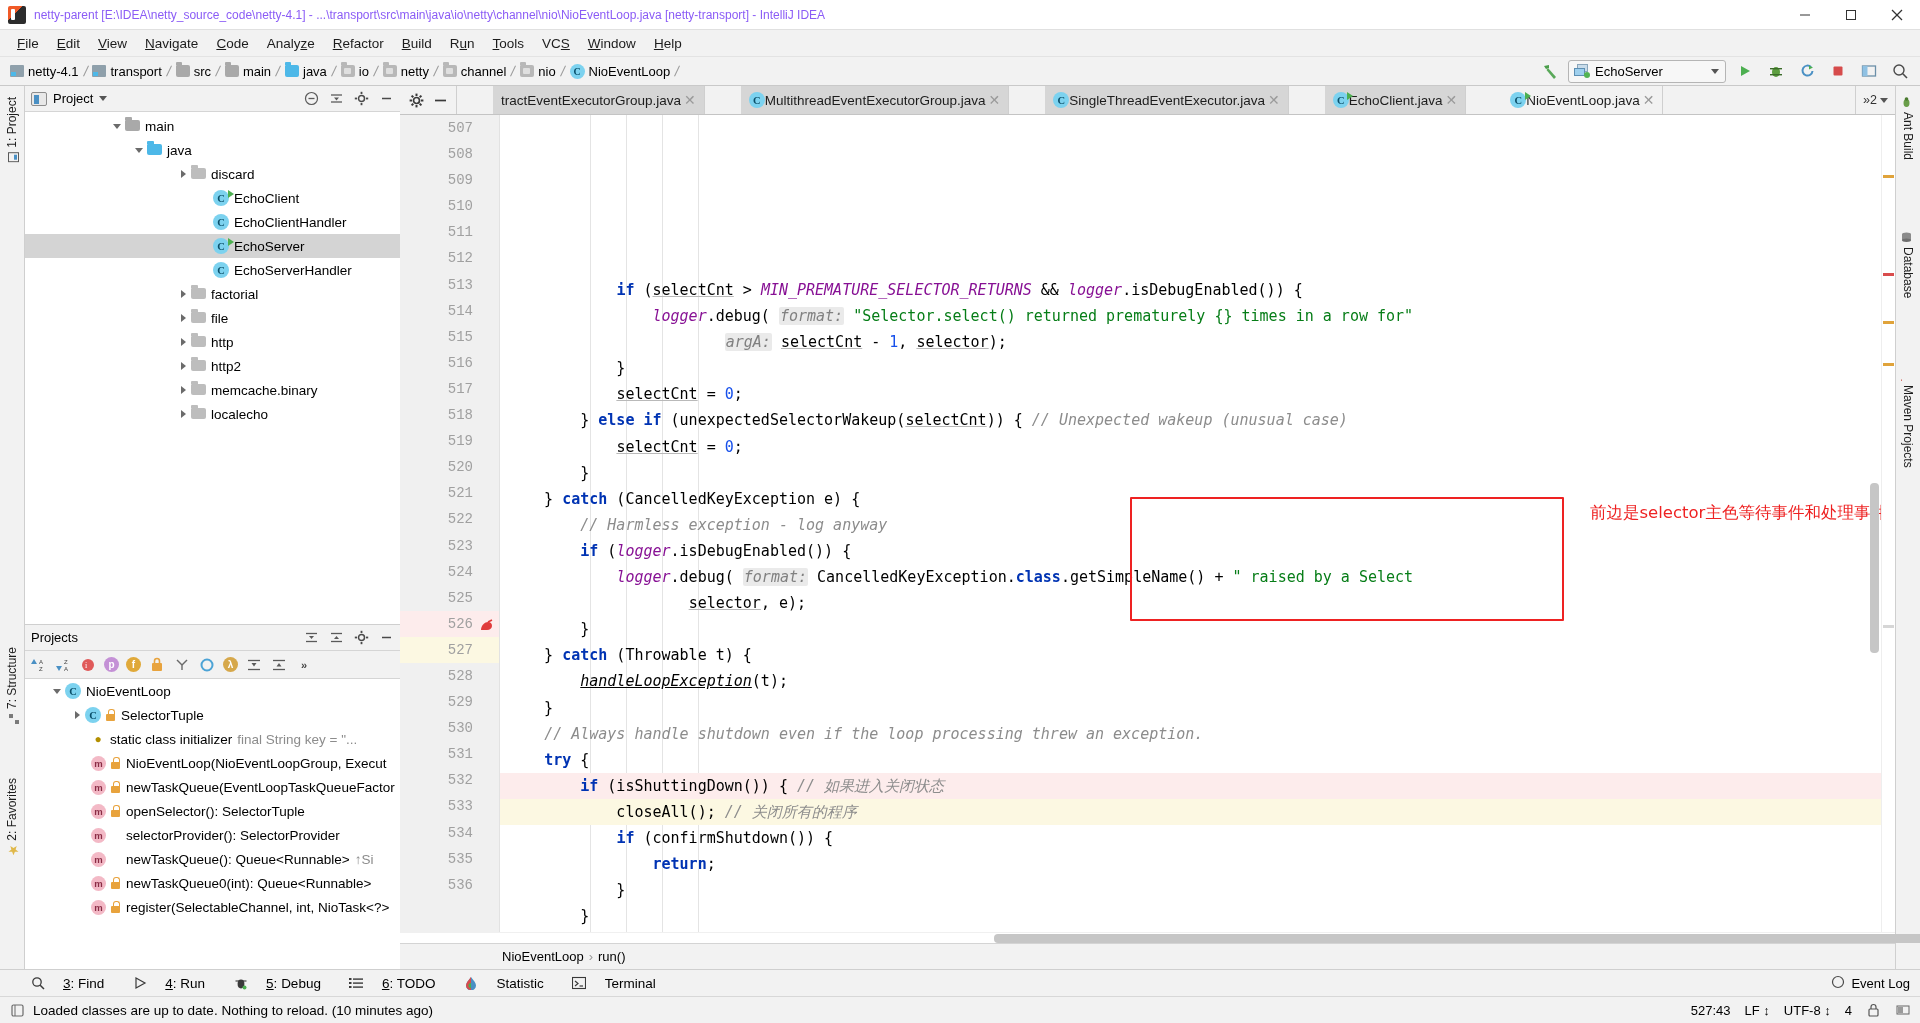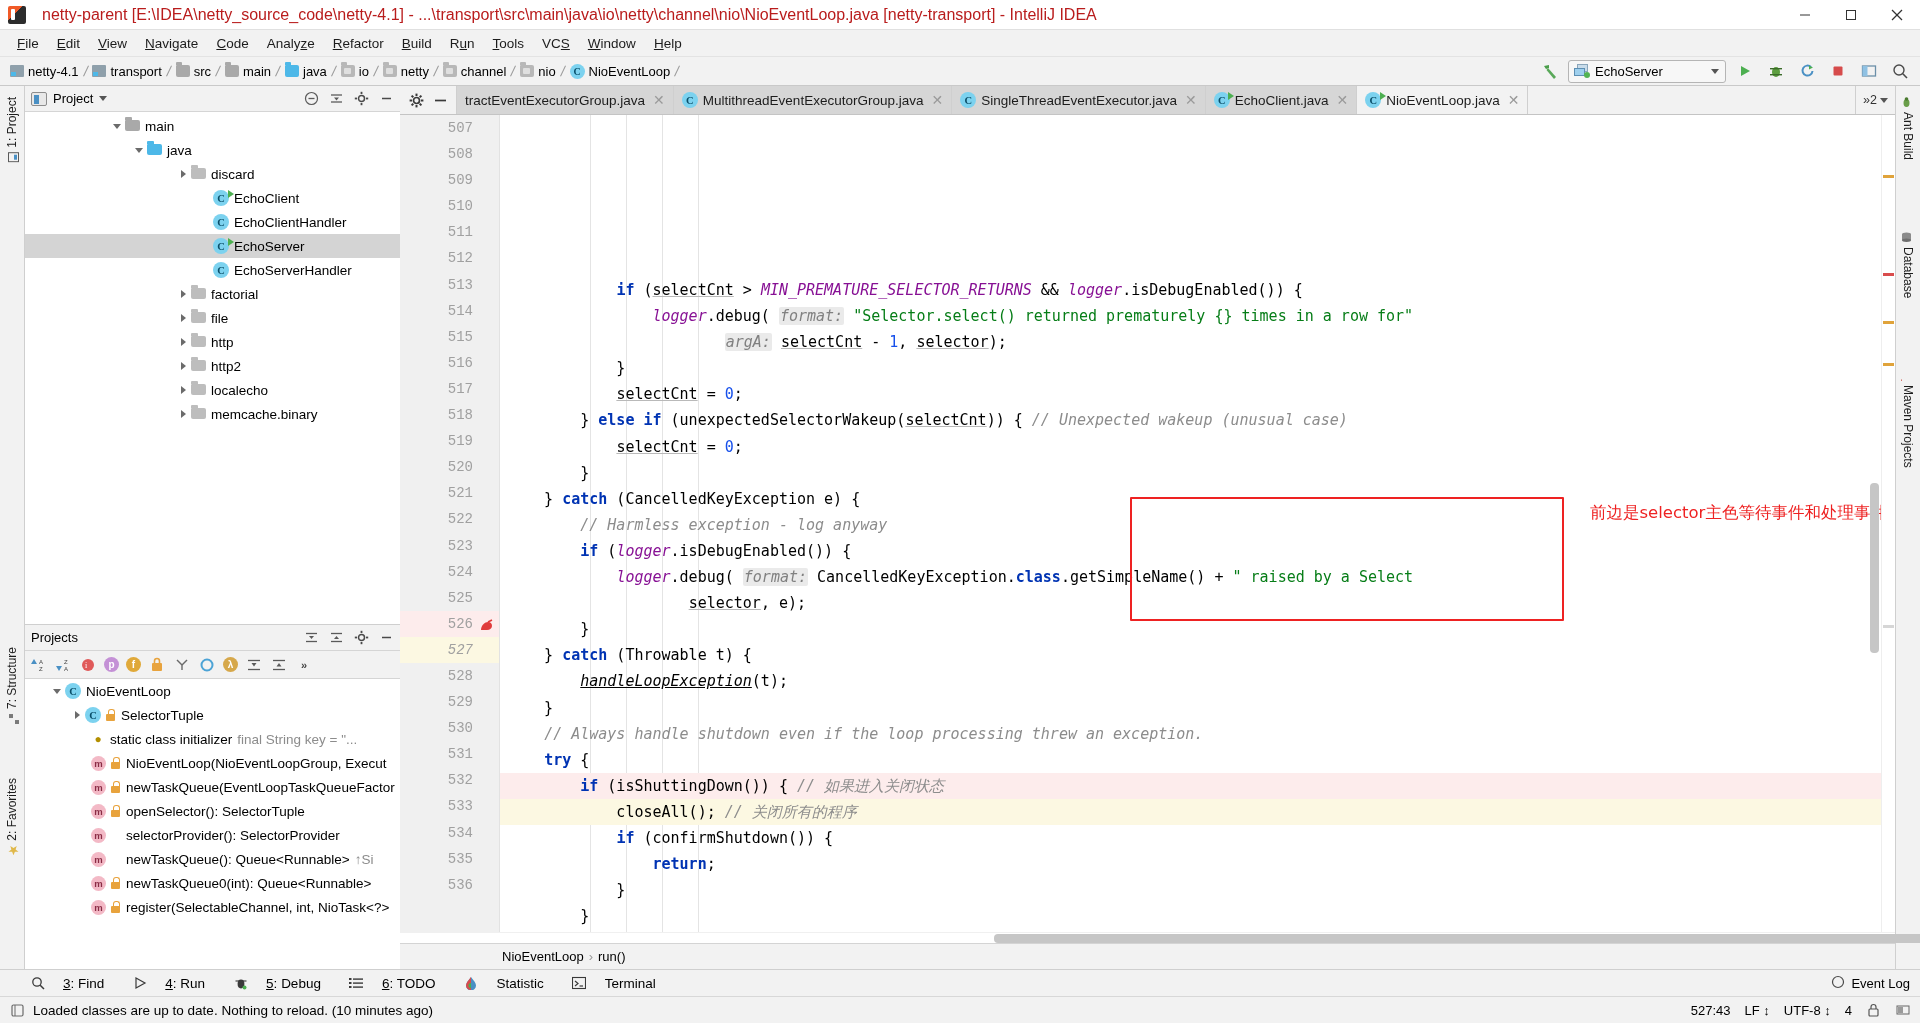--- a/index.html
+++ b/index.html
@@ -24,21 +24,21 @@
   }
   .tb-icon {
     width: 18px; height: 18px; margin-left: 8px; margin-right: 8px;
     background: linear-gradient(135deg,#f05a28 0%,#f05a28 40%,#2c2c2c 40%,#2c2c2c 100%);
     border-radius: 2px; position: relative; flex: 0 0 auto;
   }
   .tb-icon::after {
     content: ""; position: absolute; left: 3px; top: 3px; width: 4px; height: 11px;
     background: #fff; border-radius: 1px;
   }
-  .tb-title { font-size: 16px; color: #b91c1c; white-space: nowrap; margin-left: 8px; }
+  .tb-title { font-size: 12px; color: #8b5cf6; white-space: nowrap; }
   .tb-controls { position: absolute; right: 0; top: 0; height: 30px; display: flex; }
   .tb-btn {
     width: 46px; height: 30px; display: flex; align-items: center; justify-content: center;
     font-size: 14px; color: #333; cursor: default;
   }
   .tb-btn svg { display: block; }
 
   
   .menubar {
     height: 27px; min-height: 27px; background: #f2f2f2;
@@ -166,23 +166,23 @@
   .gray { color:#8c8c8c; }
 
   
   .editorwrap { flex: 1; display: flex; flex-direction: column; min-width: 0; background: #fff; }
   .tabbar {
     height: 29px; min-height: 29px; background: #f2f2f2; display: flex; align-items: stretch;
     border-bottom: 1px solid #c4c4c4; overflow: hidden;
   }
   .tb-left { display:flex; align-items:center; gap:8px; padding: 0 8px; border-right:1px solid #cfcfcf;}
   .etab {
-    display: flex; align-items: center; gap: 5px; padding: 0 8px;
+    display: flex; align-items: center; padding: 0 8px;
     border-right: 1px solid #cfcfcf; font-size: 13.5px; white-space: nowrap;
-    background: #d6d6d6; color: #1c1c1c; position: relative;
+    background: #d6d6d6; color: #1c1c1c; position: relative; margin-left: 36px;
   }
   .etab.active { background: #f2f2f2; }
   .etab .x { color: #9a9a9a; font-size: 14px; margin-left: 3px; }
   .tabs-overflow {
     margin-left: auto; display:flex; align-items:center; gap:3px; padding: 0 7px;
     font-size:12.5px; color:#333; border-left:1px solid #cfcfcf; background:#f2f2f2;
   }
 
   .editor { flex: 1; display: flex; min-height: 0; position: relative; background: #fff; overflow: hidden; }
   .gutter {
@@ -542,28 +542,28 @@
           <span class="folder-ic pkg">
               <i></i>
             </span>
           <span class="tlabel">http2</span>
         </div>
         <div class="trow" style="padding-left:150px">
           <span class="arrow r"></span>
           <span class="folder-ic pkg">
               <i></i>
             </span>
-          <span class="tlabel">localecho</span>
+          <span class="tlabel">memcache.binary</span>
         </div>
         <div class="trow" style="padding-left:150px">
           <span class="arrow r"></span>
           <span class="folder-ic pkg">
               <i></i>
             </span>
-          <span class="tlabel">memcache.binary</span>
+          <span class="tlabel">localecho</span>
         </div>
       </div>
 
       <div class="structpanel">
         <div class="panel-head">
           <span class="ph-title">Projects</span>
           <span class="ph-actions">
             <span class="ph-ico">
               <svg width="15" height="15" viewBox="0 0 15 15">
                   <line x1="2" y1="3.5" x2="13" y2="3.5" stroke="#5a5a5a" stroke-width="1.3"></line>
@@ -785,21 +785,21 @@
             <div class="gline">520</div>
             <div class="gline">521</div>
             <div class="gline">522</div>
             <div class="gline">523</div>
             <div class="gline">524</div>
             <div class="gline">525</div>
             <div class="gline" style="background: rgb(253, 236, 236);">526<span class="gmark" style="top: 501.9px;"><svg width="15" height="15" viewBox="0 0 15 15">
                   <path d="M2 11 C2 6 6 3 9 3 C12 3 13 5 13 7 C13 9 11 11 8 11Z" fill="#e03b3b"></path>
                   <path d="M9 3 L13 1" stroke="#e03b3b" stroke-width="1.6" fill="none"></path>
                 </svg></span></div>
-            <div class="gline" style="background: rgb(252, 248, 226); font-style: italic;">527</div>
+            <div class="gline" style="background: rgb(252, 248, 226);">527</div>
             <div class="gline">528</div>
             <div class="gline">529</div>
             <div class="gline">530</div>
             <div class="gline">531</div>
             <div class="gline">532</div>
             <div class="gline">533</div>
             <div class="gline">534</div>
             <div class="gline">535</div>
             <div class="gline">536</div>
           </div>

